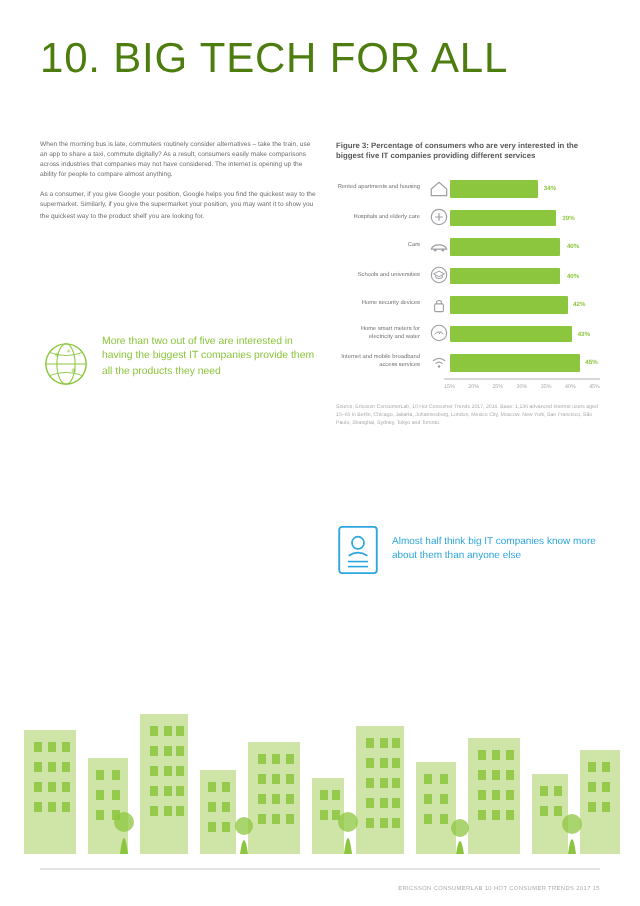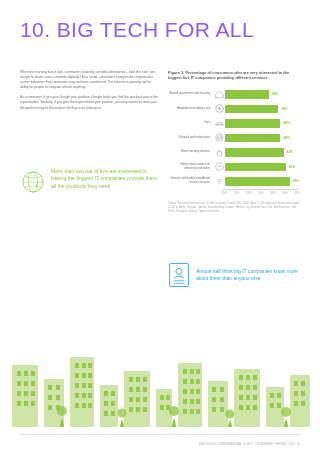--- a/index.html
+++ b/index.html
@@ -2,21 +2,21 @@
 <html><head>
 <meta charset="utf-8">
 <style>
   html,body{margin:0;padding:0;}
   body{width:320px;height:453px;background:#ffffff;
        font-family:"Liberation Sans",sans-serif;color:#58595b;overflow:hidden;}
   .page{position:relative;width:320px;height:453px;}
 
   
   .title{position:absolute;left:20px;top:18px;
-    font-size:21px;letter-spacing:.4px;color:#8b5cf6;font-weight:400;
+    font-size:21px;letter-spacing:.4px;color:#4d7c0f;font-weight:400;
     white-space:nowrap;}
 
   
   .col-left{position:absolute;left:20px;top:70px;width:138px;}
   .col-right{position:absolute;left:168px;top:70px;width:134px;}
 
   .body-p{font-size:3.3px;line-height:5.1px;color:#6d6e71;margin:0 0 5px 0;
           text-align:left;}
 
   

